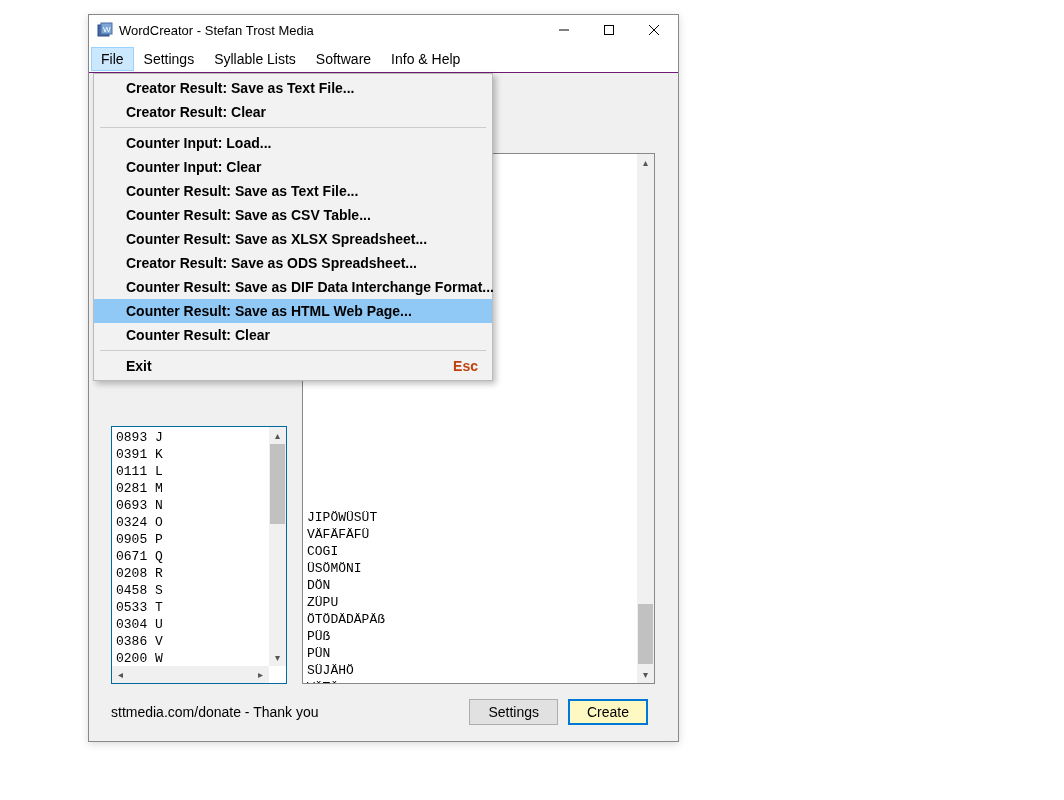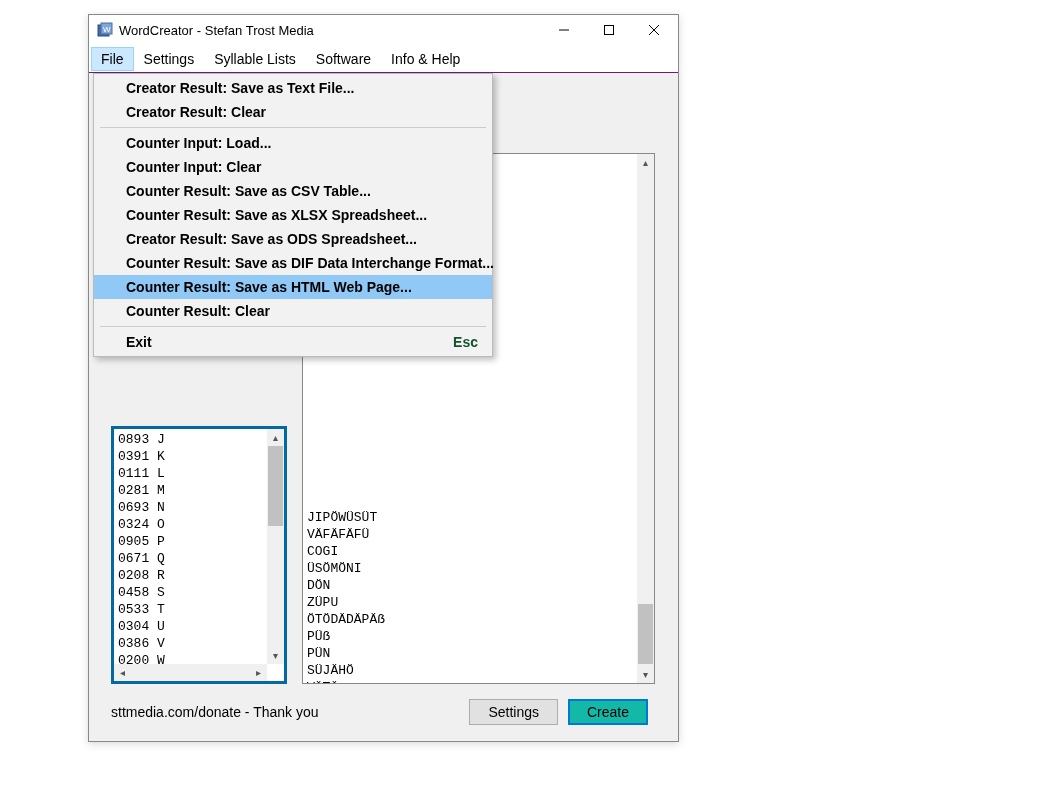--- a/index.html
+++ b/index.html
@@ -84,29 +84,29 @@
     white-space: nowrap;
   }
   .dd-item.highlight {
     background: #90c8f6;
   }
   .dd-sep {
     height: 1px;
     background: #ccc;
     margin: 3px 6px;
   }
-  .dd-accel { color: #14532d; }
+  .dd-accel { color: #c2410c; }
   .pane-left {
     position: absolute;
     left: 22px;
     top: 353px;
     width: 176px;
     height: 258px;
     background: #fff;
-    border: 3px solid #0369a1;
+    border: 1px solid #0369a1;
     overflow: hidden;
   }
   .pane-left-content {
     font-family: Consolas, "Courier New", monospace;
     font-size: 13px;
     line-height: 17px;
     padding: 2px 4px;
     white-space: pre;
   }
   .pane-left .vscroll {
@@ -178,21 +178,21 @@
   }
   .footer .link { flex:1; font-size:14px; }
   .btn {
     padding: 4px 18px;
     font-size: 14px;
     background: #e1e1e1;
     border: 1px solid #adadad;
     margin-left: 10px;
   }
   .btn.primary {
-    background: #14b8a6;
+    background: #fef9c3;
     border: 2px solid #0078d7;
     padding: 3px 17px;
   }
 </style>
 </head>
 <body>
 
 <div class="window">
   <div class="titlebar">
     <span class="app-icon">
@@ -295,20 +295,23 @@
           <span>Creator Result: Clear</span>
         </div>
       <div class="dd-sep"></div>
       <div class="dd-item">
           <span>Counter Input: Load...</span>
         </div>
       <div class="dd-item">
           <span>Counter Input: Clear</span>
         </div>
       <div class="dd-item">
+          <span>Counter Result: Save as Text File...</span>
+        </div>
+      <div class="dd-item">
           <span>Counter Result: Save as CSV Table...</span>
         </div>
       <div class="dd-item">
           <span>Counter Result: Save as XLSX Spreadsheet...</span>
         </div>
       <div class="dd-item">
           <span>Creator Result: Save as ODS Spreadsheet...</span>
         </div>
       <div class="dd-item">
           <span>Counter Result: Save as DIF Data Interchange Format...</span>

